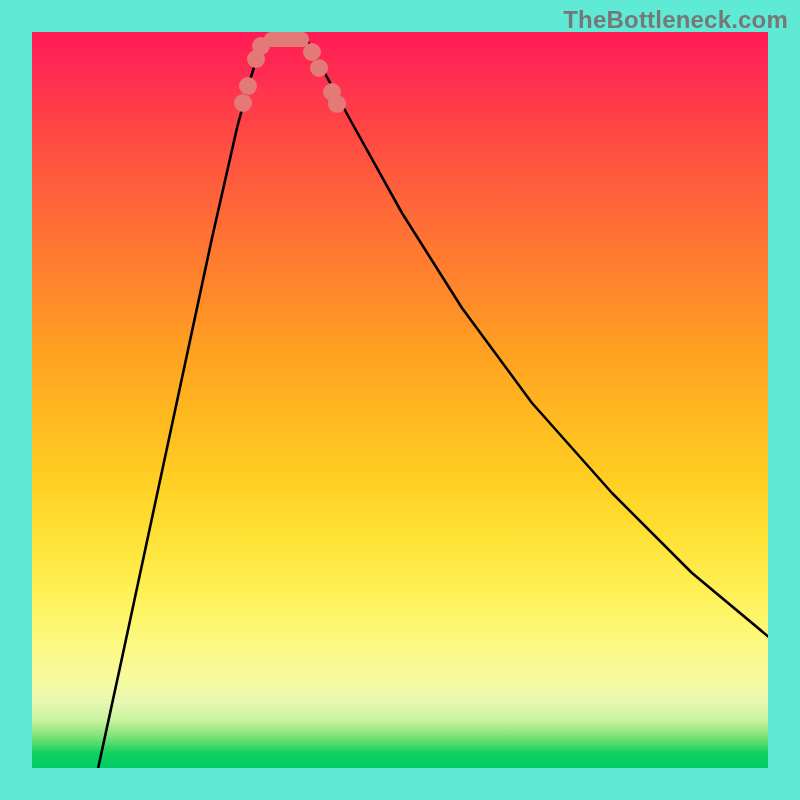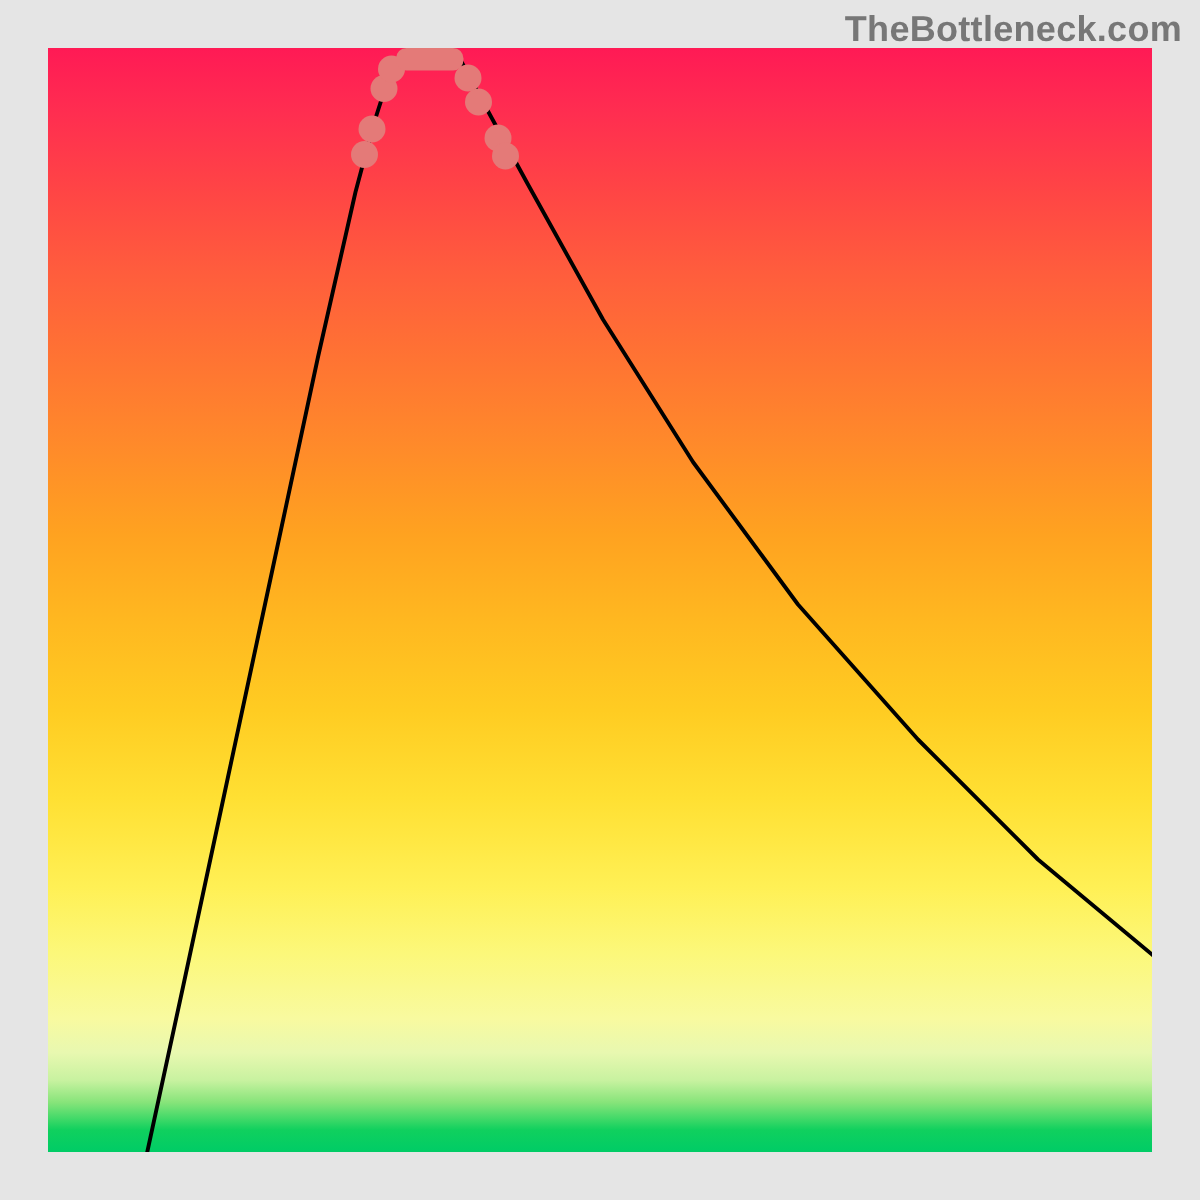--- a/index.html
+++ b/index.html
@@ -1,21 +1,21 @@
 <!DOCTYPE html>
 <html><head>
 <meta charset="utf-8">
 <style>
   * { margin: 0; padding: 0; box-sizing: border-box; }
   html, body { width: 800px; height: 800px; overflow: hidden; background: #000; }
   .frame {
     position: relative;
     width: 800px;
     height: 800px;
-    background: #e5e5e5;
+    background: #5eead4;
   }
   .watermark {
     position: absolute;
     top: 6px;
     right: 12px;
     font-family: Arial, Helvetica, sans-serif;
     font-size: 24px;
     font-weight: bold;
     color: #777;
     z-index: 10;

